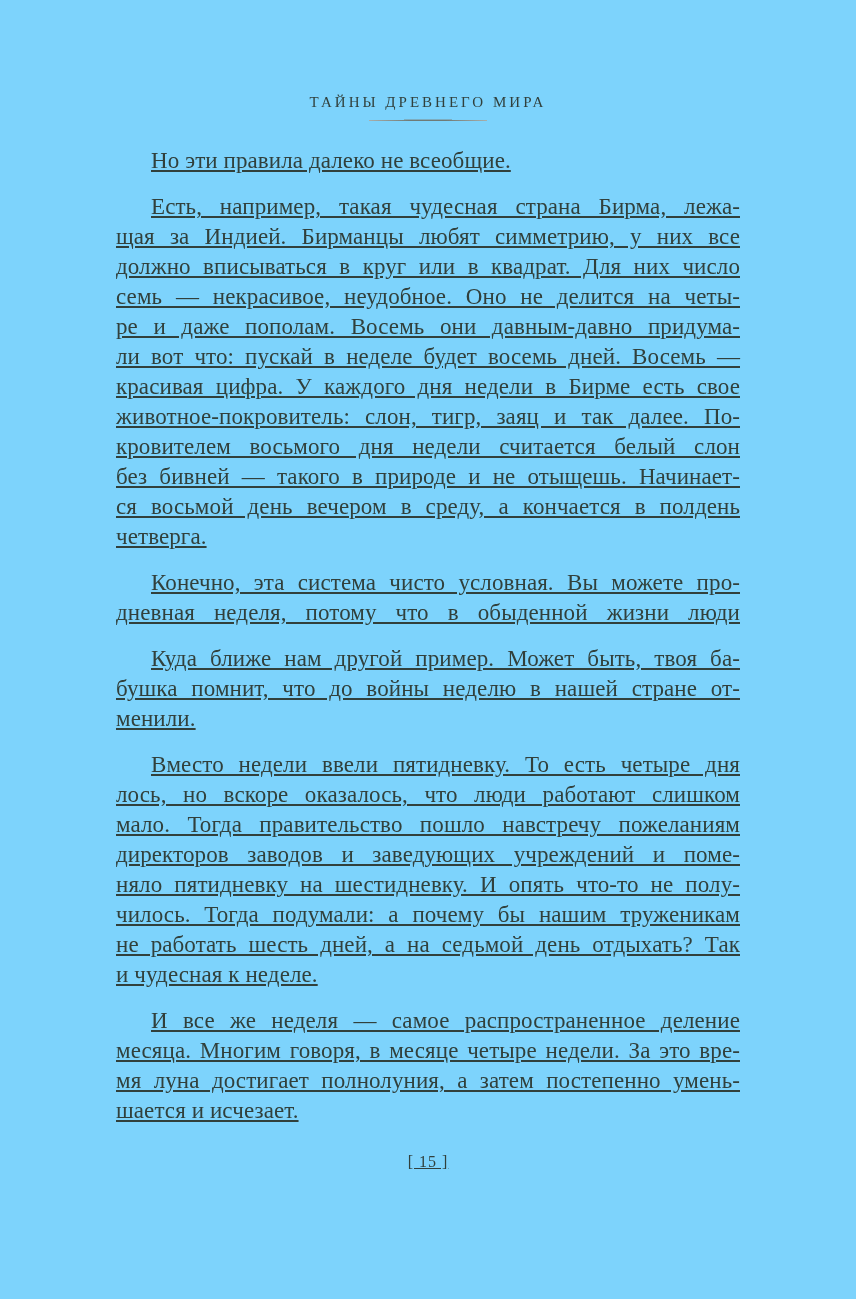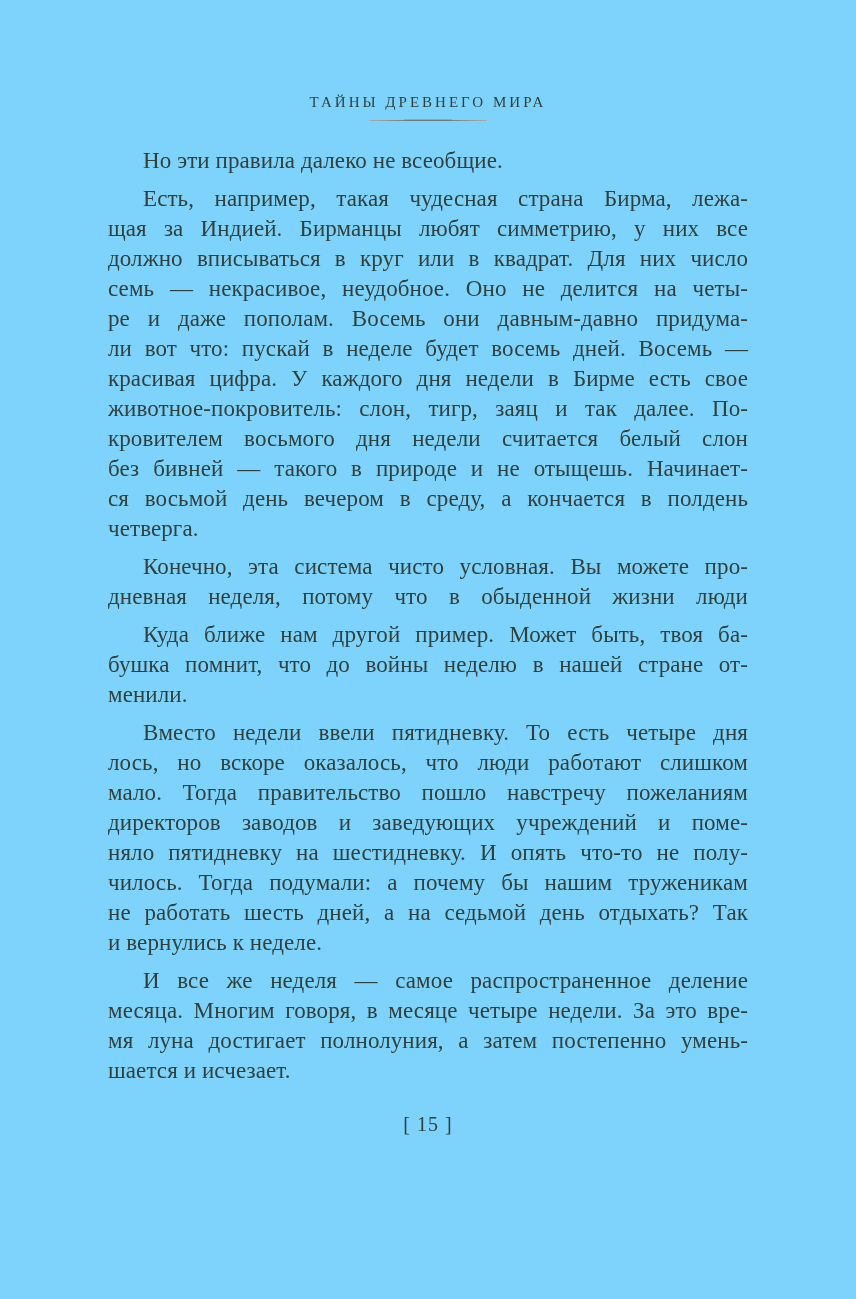--- a/index.html
+++ b/index.html
@@ -44,41 +44,43 @@
     background: #7d8884;
     opacity: .5;
   }
   .text-body {
     margin-top: 25px;
     font-size: 23px;
     line-height: 30px;
     letter-spacing: 0.1px;
   }
   .para {
-    margin: 8px;
+    margin: 16px;
+    text-decoration: underline;
   }
   .line {
     text-align: justify;
     text-align-last: justify;
     -moz-text-align-last: justify;
     white-space: normal;
   }
   .line.last {
     text-align-last: left;
     -moz-text-align-last: left;
   }
   .line.first {
     text-indent: 35px;
   }
   .folio {
     margin-top: 27px;
     text-align: center;
-    font-size: 20px;
+    font-size: 16px;
     letter-spacing: 1px;
     color: #31403c;
+    text-decoration: underline;
   }
 </style>
 </head>
 <body>
 
 <div class="page">
   <header>
     <div class="running-head">ТАЙНЫ ДРЕВНЕГО МИРА</div>
     <div class="ornament"></div>
   </header>
@@ -111,21 +113,21 @@
         <div class="line last">менили.</div>
       </div>
       <div class="para">
         <div class="line first">Вместо недели ввели пятидневку. То есть четыре дня</div>
         <div class="line">лось, но вскоре оказалось, что люди работают слишком</div>
         <div class="line">мало. Тогда правительство пошло навстречу пожеланиям</div>
         <div class="line">директоров заводов и заведующих учреждений и поме-</div>
         <div class="line">няло пятидневку на шестидневку. И опять что-то не полу-</div>
         <div class="line">чилось. Тогда подумали: а почему бы нашим труженикам</div>
         <div class="line">не работать шесть дней, а на седьмой день отдыхать? Так</div>
-        <div class="line last">и вернулись к неделе.</div>
+        <div class="line last">и чудесная к неделе.</div>
       </div>
       <div class="para">
         <div class="line first">И все же неделя — самое распространенное деление</div>
         <div class="line">месяца. Многим говоря, в месяце четыре недели. За это вре-</div>
         <div class="line">мя луна достигает полнолуния, а затем постепенно умень-</div>
         <div class="line last">шается и исчезает.</div>
       </div>
     </main>
 
   <footer class="folio">[ 15 ]</footer>

